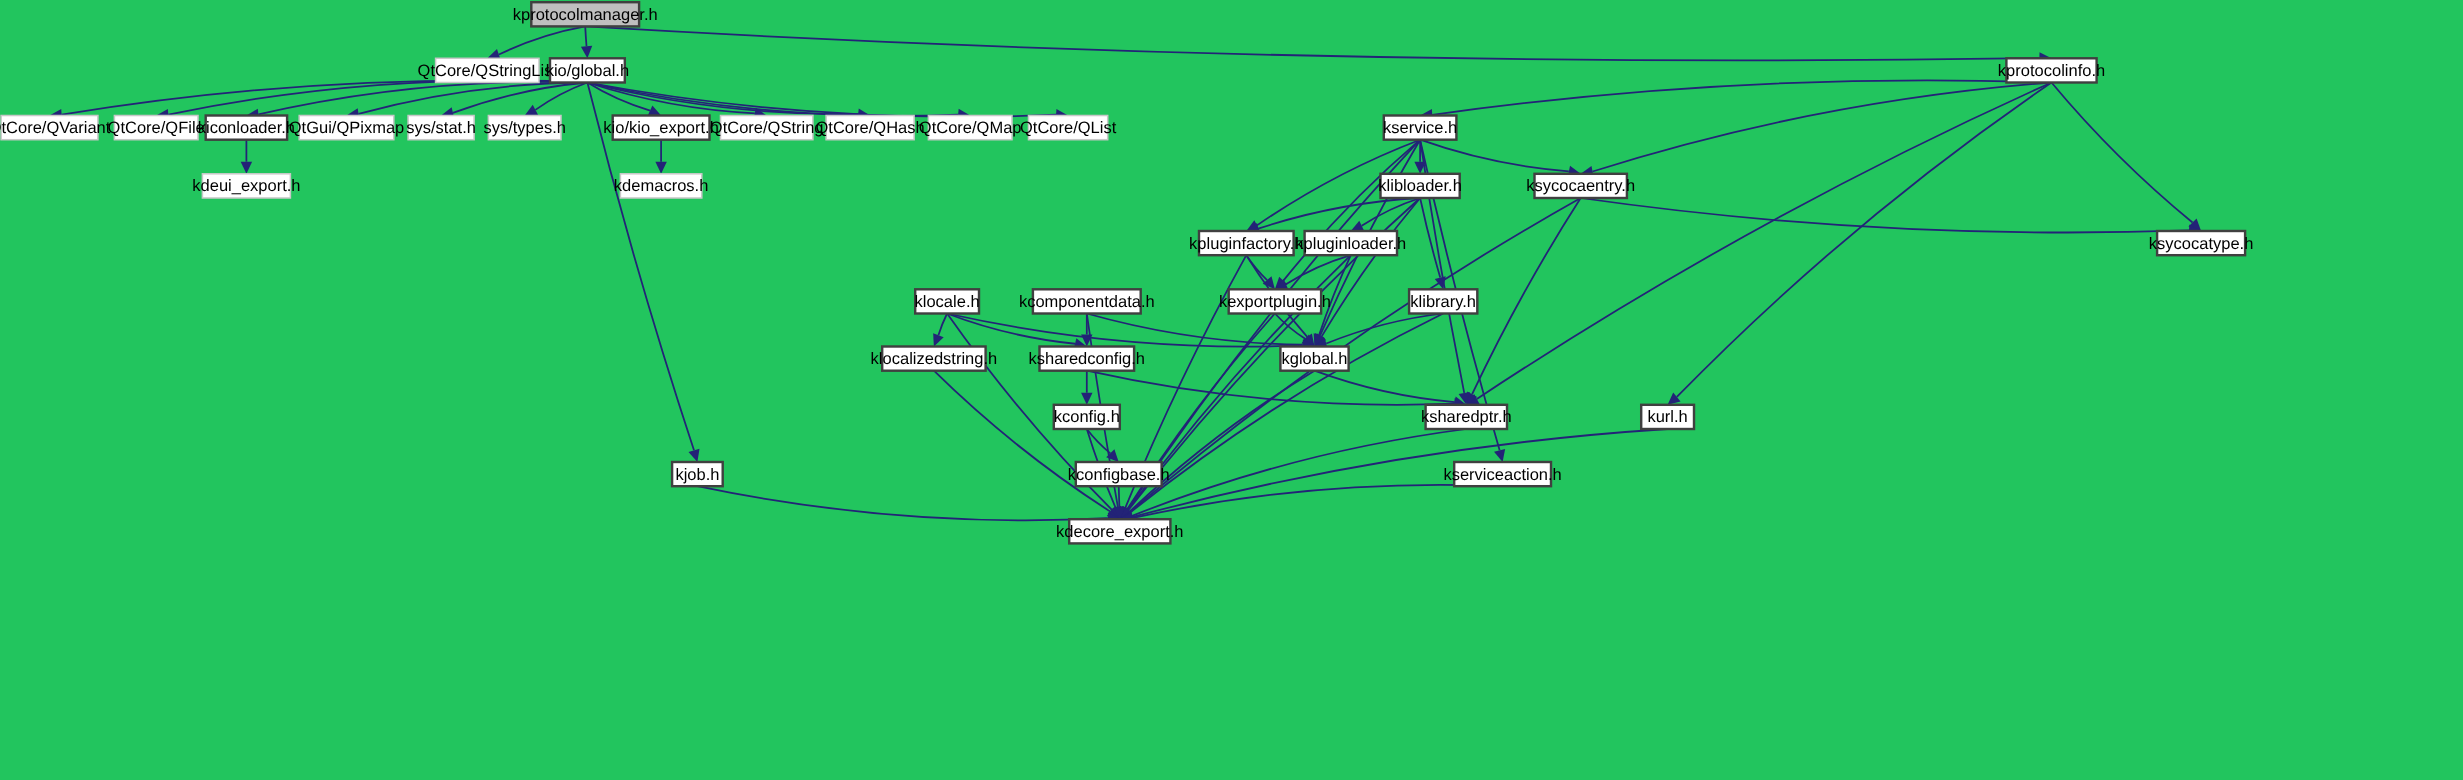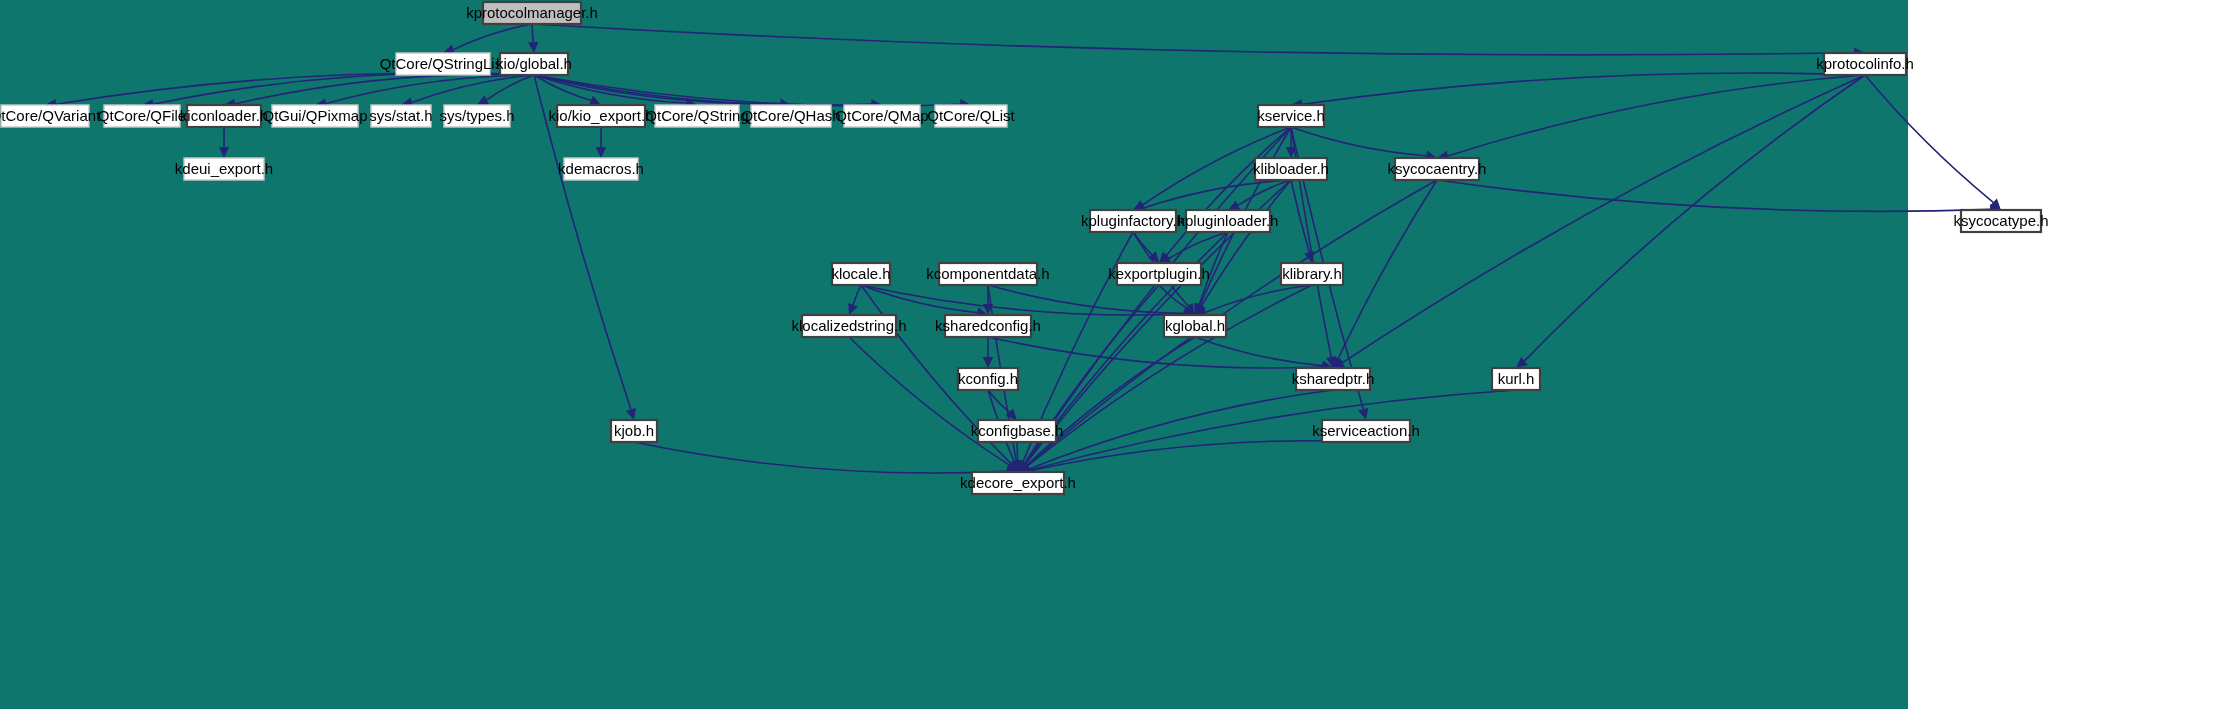--- a/index.html
+++ b/index.html
@@ -2,23 +2,23 @@
 <html><head>
 <meta charset="utf-8">
 <style>
   html, body {
     margin: 0;
     padding: 0;
     background: #ffffff;
   }
   #graph-root {
     position: relative;
-    width: 1908px;
+    width: 2239px;
     height: 709px;
-    background: #0f766e;
+    background: #22c55e;
     font-family: "Liberation Sans", sans-serif;
   }
   svg#graph-canvas {
     position: absolute;
     top: 0;
     left: 0;
     width: 2239px;
     height: 709px;
     display: block;
   }

